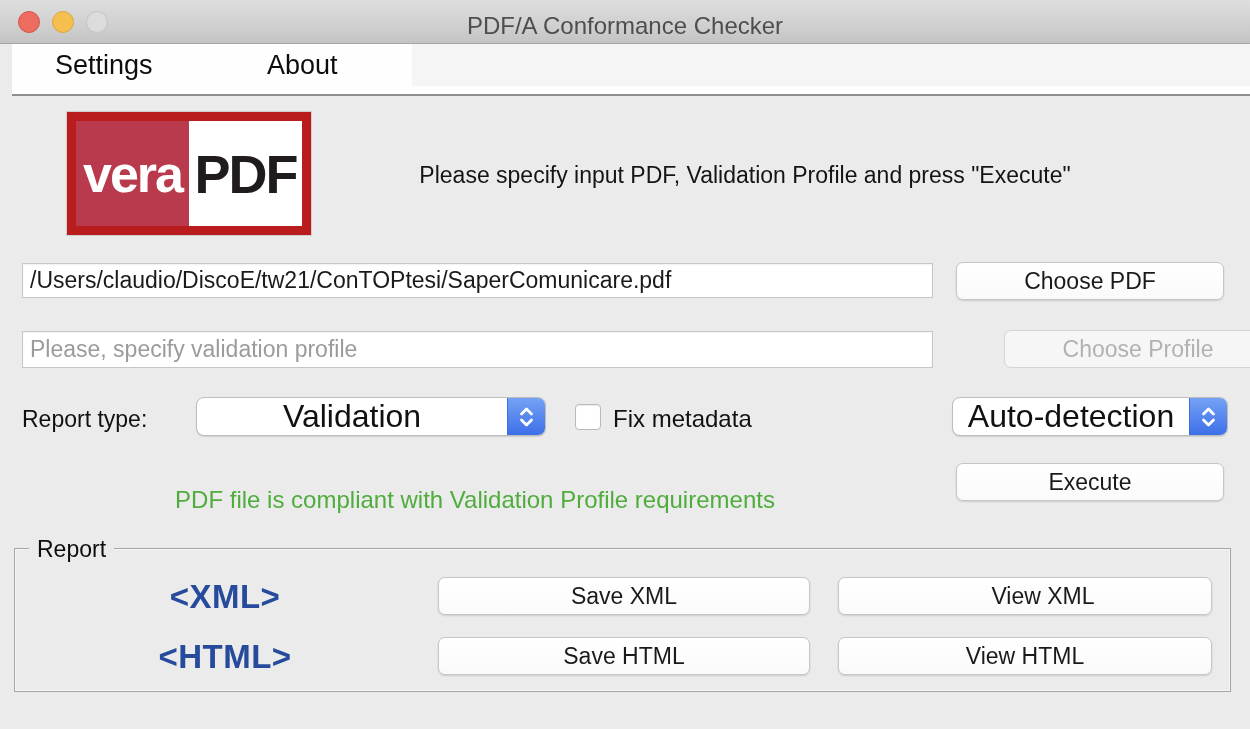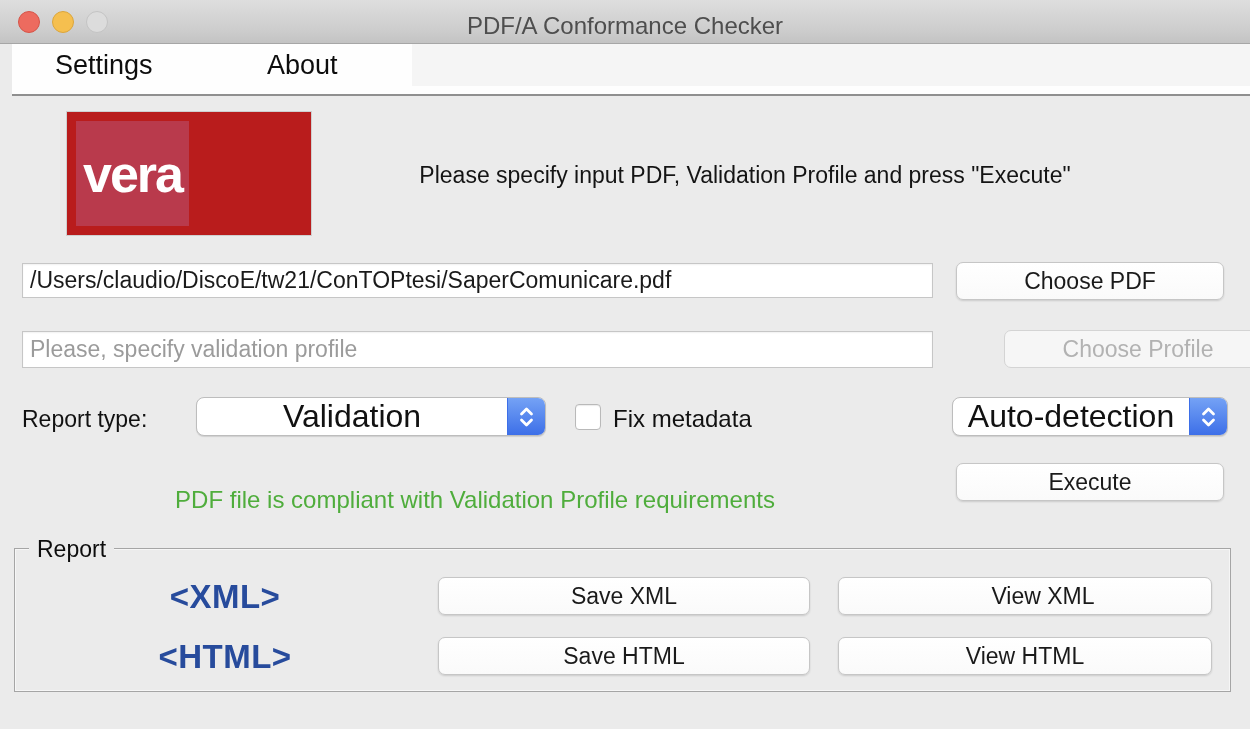--- a/index.html
+++ b/index.html
@@ -110,20 +110,21 @@
 
   <div class="menubar">
     <div class="menubar-right"></div>
     <div class="menu-item settings">Settings</div>
     <div class="menu-item about">About</div>
   </div>
 
   <div class="logo-box">
     <div class="logo-inner">
       <div class="logo-left">vera</div>
+      <div class="logo-right">PDF</div>
     </div>
   </div>
 
   <div class="instruction">Please specify input PDF, Validation Profile and press "Execute"</div>
 
   <input id="pdf-input" class="text-input" type="text" value="/Users/claudio/DiscoE/tw21/ConTOPtesi/SaperComunicare.pdf" style="">
   <button id="choose-pdf-button" class="btn">Choose PDF</button>
 
   <input id="profile-input" class="text-input" type="text" placeholder="Please, specify validation profile" style="">
   <button id="choose-profile-button" class="btn disabled" disabled="">Choose Profile</button>

